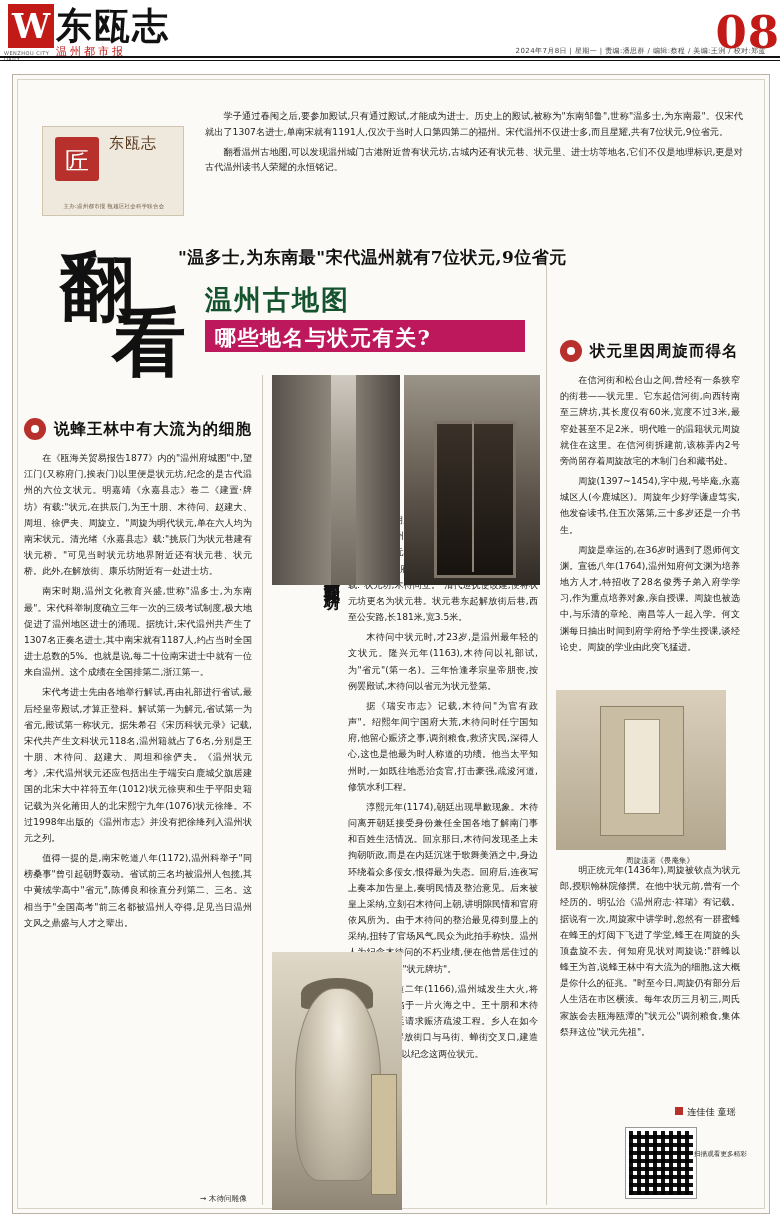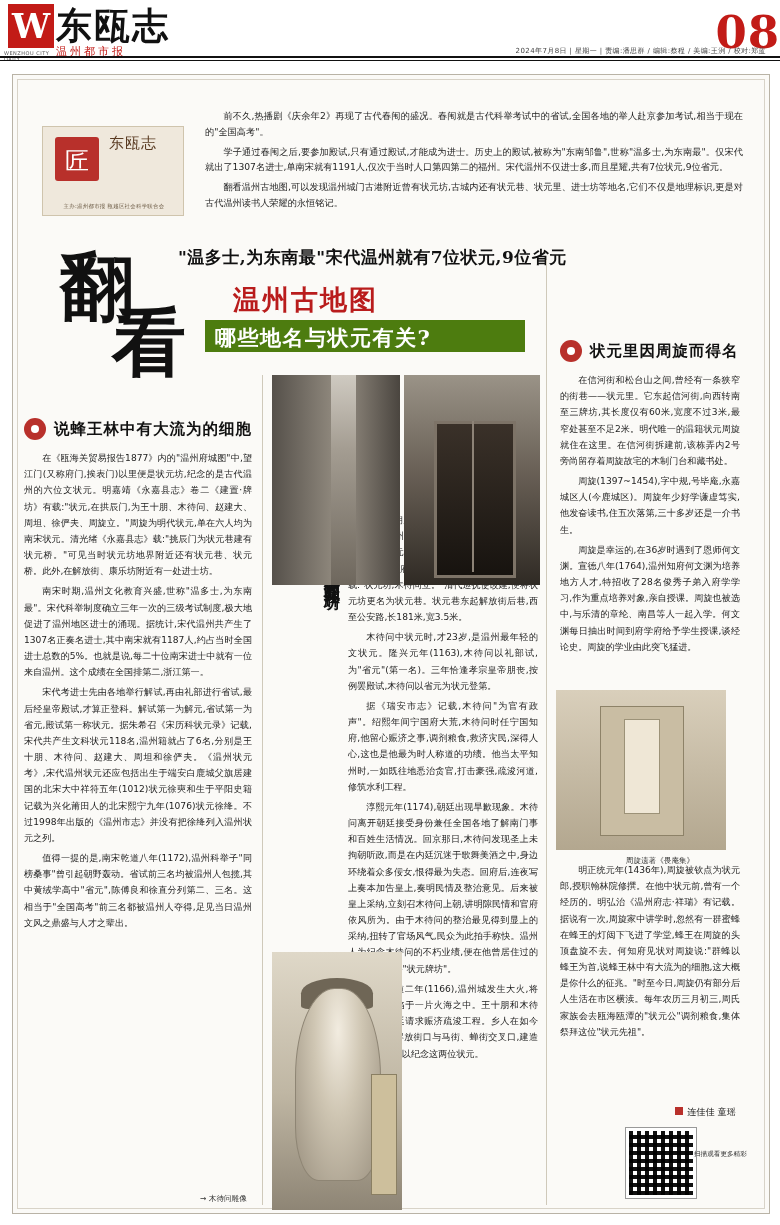--- a/index.html
+++ b/index.html
@@ -45,22 +45,22 @@
   .seal-foot{position:absolute;left:8px;bottom:5px;right:6px;font-size:5.4px;color:#6b5a44;letter-spacing:.3px;text-align:center;line-height:1.3;}
 
   
   .hl-kicker{position:absolute;left:178px;top:246px;width:500px;font-family:"DejaVu Serif","Liberation Serif",serif;
     font-size:17px;font-weight:bold;color:#111;letter-spacing:.5px;}
   .hl-big{position:absolute;left:60px;top:238px;width:140px;height:120px;}
   .hl-big span{position:absolute;font-family:"DejaVu Serif","Liberation Serif",serif;color:#111;font-weight:bold;}
   .hl-fan{left:0px;top:0px;font-size:74px;}
   .hl-kan{left:52px;top:56px;font-size:74px;color:#b8302b;}
   .hl-line2{position:absolute;left:205px;top:282px;font-family:"DejaVu Serif","Liberation Serif",serif;
-    font-size:27px;font-weight:bold;color:#b91c1c;letter-spacing:2px;margin-left:28px;}
-  .hl-bar{position:absolute;left:205px;top:320px;width:320px;height:32px;background:#4d7c0f;}
+    font-size:27px;font-weight:bold;color:#14532d;letter-spacing:2px;}
+  .hl-bar{position:absolute;left:205px;top:320px;width:320px;height:32px;background:#be185d;}
   .hl-bar span{position:absolute;left:10px;top:4px;color:#fff;font-family:"DejaVu Serif","Liberation Serif",serif;
     font-size:21px;font-weight:bold;letter-spacing:1.5px;}
 
   
   .vrule{position:absolute;width:1px;background:#cfc9ba;}
 
   
   .sec{position:absolute;}
   .sec .dot{position:absolute;left:0;top:0;width:22px;height:22px;border-radius:50%;background:#b8302b;}
   .sec .dot:after{content:"";position:absolute;left:7px;top:7px;width:8px;height:8px;border-radius:50%;background:#fff;}
@@ -138,21 +138,20 @@
     <div class="frame-in"></div>
   </div>
 
   <div class="seal">
     <div class="seal-red"></div>
     <div class="seal-txt">东瓯志</div>
     <div class="seal-foot">主办:温州都市报 瓯越区社会科学联合会</div>
   </div>
 
   <div class="lead">
-    <p>前不久,热播剧《庆余年2》再现了古代春闱的盛况。春闱就是古代科举考试中的省试,全国各地的举人赴京参加考试,相当于现在的"全国高考"。</p>
     <p>学子通过春闱之后,要参加殿试,只有通过殿试,才能成为进士。历史上的殿试,被称为"东南邹鲁",世称"温多士,为东南最"。仅宋代就出了1307名进士,单南宋就有1191人,仅次于当时人口第四第二的福州。宋代温州不仅进士多,而且星耀,共有7位状元,9位省元。</p>
     <p>翻看温州古地图,可以发现温州城门古港附近曾有状元坊,古城内还有状元巷、状元里、进士坊等地名,它们不仅是地理标识,更是对古代温州读书人荣耀的永恒铭记。</p>
   </div>
 
   <div class="hl-kicker">"温多士,为东南最"宋代温州就有7位状元,9位省元</div>
   <div class="hl-big">
     <span class="hl-fan">翻</span>
     <span class="hl-kan">看</span>
   </div>
   <div class="hl-line2">温州古地图</div>

